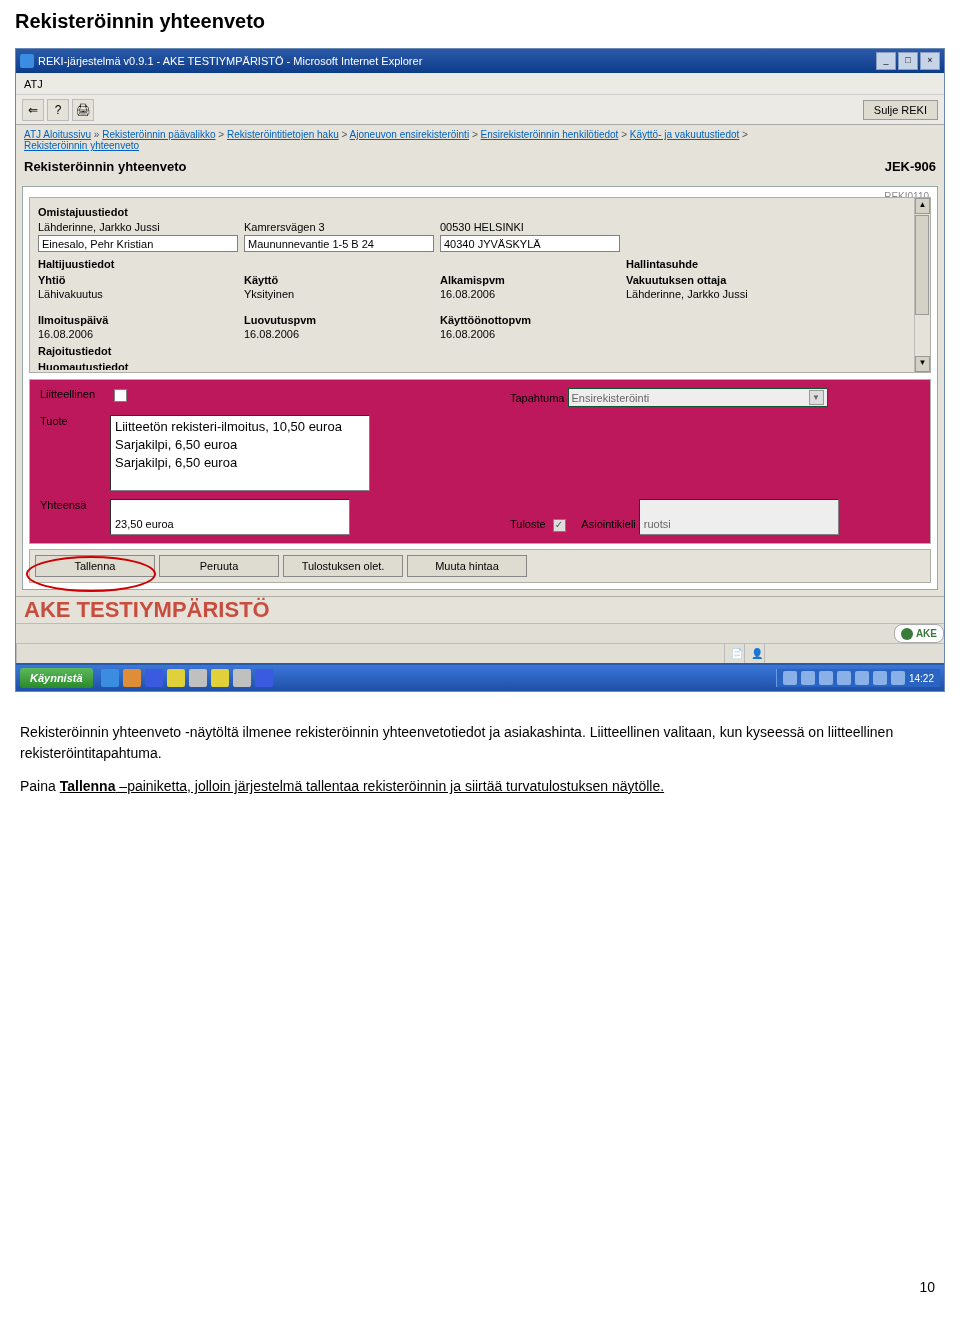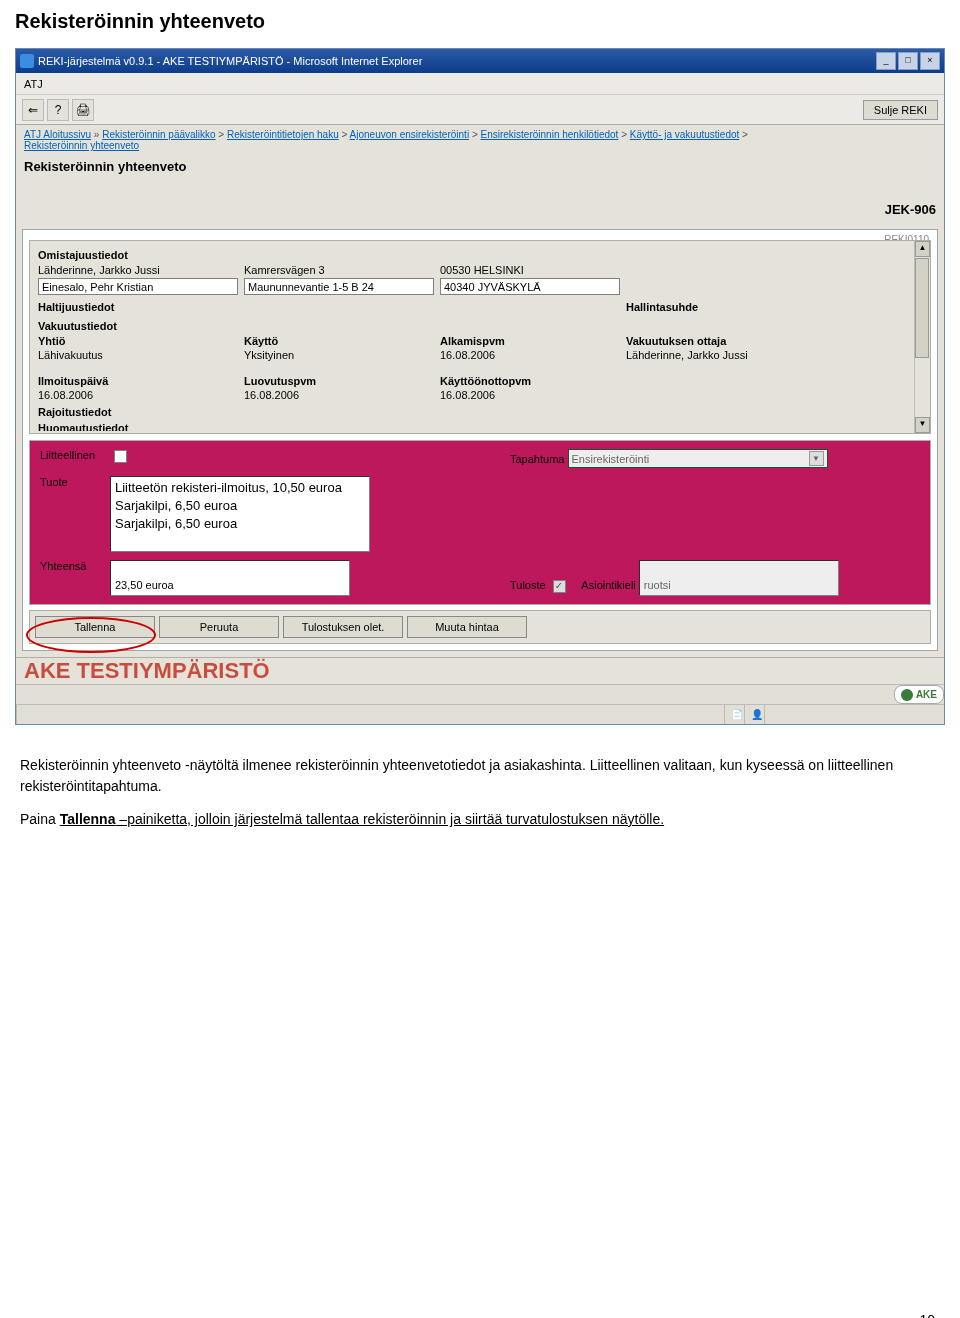--- a/index.html
+++ b/index.html
@@ -13,21 +13,21 @@
   .menu-bar { background: #eceae4; height: 22px; font-size: 11px; padding-left: 8px; line-height: 22px; border-bottom: 1px solid #ccc; }
   .toolbar { background: #eceae4; height: 30px; display: flex; align-items: center; padding: 0 6px; border-bottom: 1px solid #aaa; font-size: 11px; }
   .toolbar .nav-btn { width: 22px; height: 22px; border: 1px solid #bbb; background: #e5e3d9; margin-right: 3px; text-align: center; line-height: 20px; font-size: 12px; }
   .toolbar .spacer { flex: 1; }
   .sulje-btn { background: #dedcd0; border: 1px solid #999; font-size: 11px; padding: 3px 10px; }
   .breadcrumb { background: #e5e3d9; font-size: 10px; padding: 4px 8px; color: #555; }
   .breadcrumb a { color: #0060c0; text-decoration: underline; }
   .page-title-row { background: #e5e3d9; display: flex; padding: 4px 8px 6px; font-size: 13px; }
   .page-title-row .pt { font-weight: bold; }
   .page-title-row .spacer { flex: 1; }
-  .page-title-row .reg { font-weight: bold; margin-top: 43px; }
+  .page-title-row .reg { font-weight: bold; }
   .content { background: #e5e3d9; padding: 6px; position: relative; }
   .panel { background: #fff; border: 1px solid #9aa; padding: 6px; position: relative; }
   .panel .panel-code { position: absolute; right: 8px; top: 4px; font-size: 10px; color: #888; }
   .data-panel { background: #e5e3d9; border: 1px solid #b0afa5; padding: 4px 8px; margin-top: 4px; font-size: 11px; position: relative; }
   .scrollbar-v { position: absolute; right: 0; top: 0; bottom: 0; width: 16px; background: #e5e3d9; border-left: 1px solid #bbb; }
   .scroll-btn { height: 16px; background: #d4d2c6; border: 1px solid #999; font-size: 8px; text-align: center; line-height: 12px; }
   .scroll-thumb { position: absolute; width: 14px; left: 0; background: #d4d2c6; border: 1px solid #999; }
   .section-label { font-weight: bold; font-size: 11px; margin: 4px 0 2px; }
   .row3 { display: grid; grid-template-columns: 200px 190px 180px 1fr; gap: 2px 6px; padding: 1px 0; }
   .row4 { display: grid; grid-template-columns: 200px 190px 180px 1fr; gap: 2px 6px; padding: 1px 0; }
@@ -121,21 +121,20 @@
           <span class="cell-input">40340 JYVÄSKYLÄ</span>
         </div>
 
         <div class="row4">
           <span class="section-label">Haltijuustiedot</span>
           <span></span>
             <span></span>
           <span class="section-label">Hallintasuhde</span>
         </div>
 
-        <div class="section-label">Vakuutustiedot</div>
         <div class="row4">
           <b>Yhtiö</b>
           <b>Käyttö</b>
           <b>Alkamispvm</b>
           <b>Vakuutuksen ottaja</b>
         </div>
         <div class="row4">
           <span>Lähivakuutus</span>
           <span>Yksityinen</span>
           <span>16.08.2006</span>
@@ -202,20 +201,41 @@
     <div style="flex:1"></div>
     <div class="ake-logo">AKE</div>
   </div>
   <div class="status-bar">
     <div class="status-seg" style="flex:1"></div>
     <div class="status-seg" style="width:20px">📄</div>
     <div class="status-seg" style="width:20px">👤</div>
     <div class="status-seg" style="width:180px"></div>
   </div>
 
+  <div class="taskbar">
+    <div class="start-btn">Käynnistä</div>
+    <div class="task-icon" style="background:#3a8de0"></div>
+    <div class="task-icon" style="background:#e08d3a"></div>
+    <div class="task-icon" style="background:#3a5ae0"></div>
+    <div class="task-icon" style="background:#e0d03a"></div>
+    <div class="task-icon" style="background:#c0c0c0"></div>
+    <div class="task-icon" style="background:#e0d03a"></div>
+    <div class="task-icon" style="background:#c0c0c0"></div>
+    <div class="task-icon" style="background:#3a5ae0"></div>
+    <div class="tray">
+      <span class="tray-icon"></span>
+      <span class="tray-icon"></span>
+      <span class="tray-icon"></span>
+      <span class="tray-icon"></span>
+      <span class="tray-icon"></span>
+      <span class="tray-icon"></span>
+      <span class="tray-icon"></span>
+      <span>14:22</span>
+    </div>
+  </div>
 </div>
 
 <div class="doc-text">
   <p>Rekisteröinnin yhteenveto -näytöltä ilmenee rekisteröinnin yhteenvetotiedot ja asiakashinta. Liitteellinen valitaan, kun kyseessä on liitteellinen rekisteröintitapahtuma.</p>
   <p>
     <span>Paina </span><u><b>Tallenna</b></u><u> –painiketta, jolloin järjestelmä tallentaa rekisteröinnin ja siirtää turvatulostuksen näytölle.</u>
   </p>
 </div>
 
 <div class="page-num">10</div>

